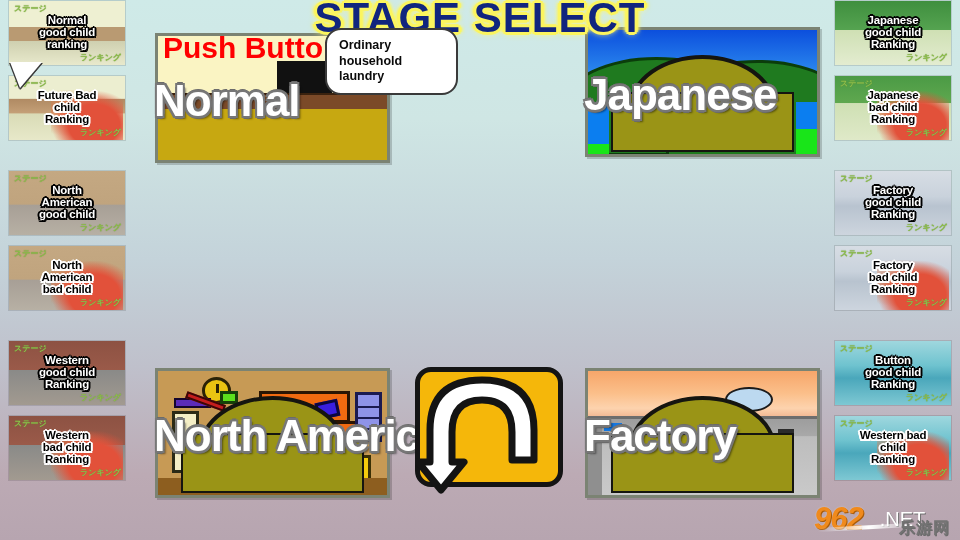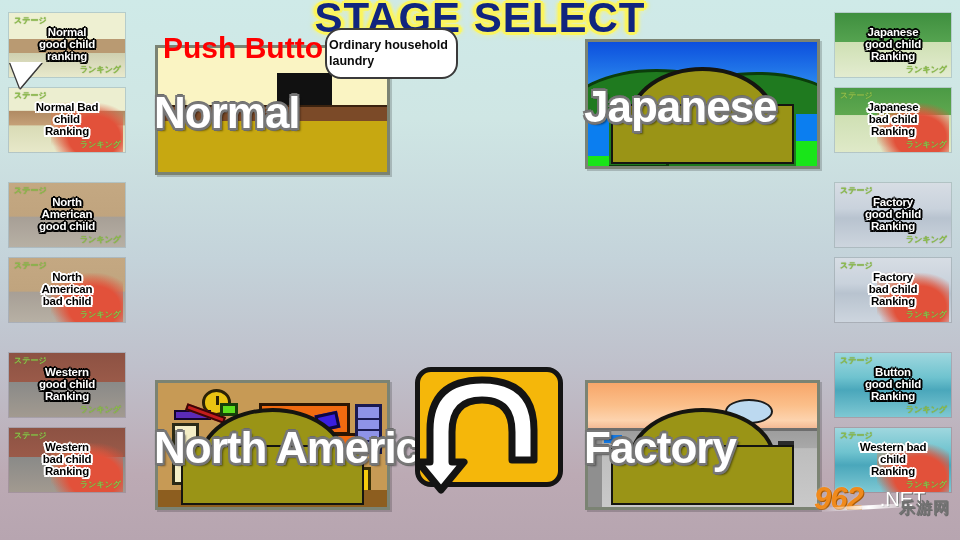--- a/index.html
+++ b/index.html
@@ -19,21 +19,21 @@
     font-size: 42px; font-weight: bold; letter-spacing: 1px;
     color: #11257e;
     text-shadow:
       -2px -2px 0 #fbf55e, 2px -2px 0 #fbf55e, -2px 2px 0 #fbf55e, 2px 2px 0 #fbf55e,
       0 -3px 0 #fbf55e, 0 3px 0 #fbf55e, -3px 0 0 #fbf55e, 3px 0 0 #fbf55e,
       -4px 0 3px #fbf55e, 4px 0 3px #fbf55e, 0 0 7px #fbf55e, 0 0 10px #fdf89a;
     font-family: "Liberation Sans", sans-serif;
   }
 
   
-  .row { position: absolute; left: 0; width: 960px; height: 160px; margin-top: 12px; }
+  .row { position: absolute; left: 0; width: 960px; height: 160px; }
   #row-1 { top: 0px; }
   #row-2 { top: 170px; }
   #row-3 { top: 340px; }
 
   
   .rank-col { position: absolute; width: 118px; }
   .rank-col.left  { left: 8px; }
   .rank-col.right { left: 834px; }
 
   .rank-btn {
@@ -161,21 +161,21 @@
   #push-button-label {
     position: absolute; left: 163px; top: 31px; z-index: 25;
     font-size: 30px; font-weight: bold; color: #ff0000;
     letter-spacing: 0px; white-space: nowrap; pointer-events: none;
   }
 
   
   #tooltip {
     position: absolute; left: 325px; top: 28px; z-index: 40;
     width: 133px; background: #ffffff; border: 2px solid #3a3a3a;
-    border-radius: 16px; padding: 8px 2px;
+    border-radius: 16px; padding: 8px 12px;
     font-size: 12.5px; font-weight: bold; line-height: 1.25; color: #0a0a0a;
   }
   #tooltip-tail {
     position: absolute; left: 10px; top: 62px; z-index: 39;
     width: 0; height: 0;
     border-left: 10px solid transparent;
     border-right: 22px solid transparent;
     border-top: 26px solid #ffffff;
     filter: drop-shadow(-1px 1px 0 #3a3a3a) drop-shadow(1px 1px 0 #3a3a3a);
   }
@@ -183,21 +183,21 @@
   
   #back-button {
     position: absolute; left: 415px; top: 367px; width: 148px; height: 120px;
     background: #f5b70a; border: 5px solid #141414; border-radius: 16px;
     cursor: pointer; z-index: 20;
   }
   #back-arrow-icon { position: absolute; left: -4px; top: -2px; width: 156px; height: 124px; }
 
   
   #watermark {
-    position: absolute; right: 6px; bottom: 20px; z-index: 50;
+    position: absolute; right: 6px; bottom: 0; z-index: 50;
     width: 140px; height: 42px;
     display: flex; align-items: center; pointer-events: none;
   }
   #wm-962 {
     font-size: 31px; font-weight: bold; font-style: italic;
     color: #f08a1c; letter-spacing: -1px;
     text-shadow: 1px 1px 0 #a85b08, 0 0 2px rgba(255,255,255,.35);
   }
   #wm-net {
     font-size: 20px; font-weight: normal; color: #ffffff; margin-left: 17px;
@@ -231,21 +231,21 @@
         <span>ranking</span>
       </div>
     </div>
     <div class="rank-btn">
       <div class="rank-thumb th-normal-bad">
         <div class="th-bad-blob"></div>
         <span class="th-deco-a">ステージ</span>
         <span class="th-deco-b">ランキング</span>
       </div>
       <div class="rank-label lbl-black">
-        <span>Normal Bad</span>
+        <span>Future Bad</span>
         <span>child</span>
         <span>Ranking</span>
       </div>
     </div>
   </div>
 
   <div class="stage" id="stage-normal">
     <div class="scene sc-normal">
       <div class="wall-top"></div>
         <div class="machine"></div>

